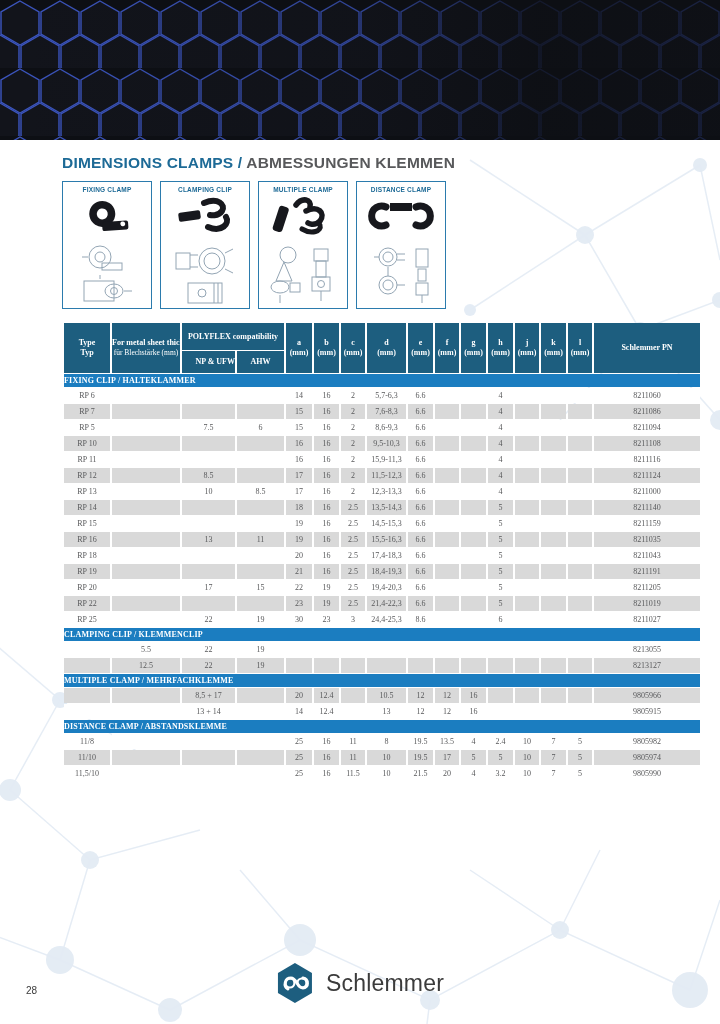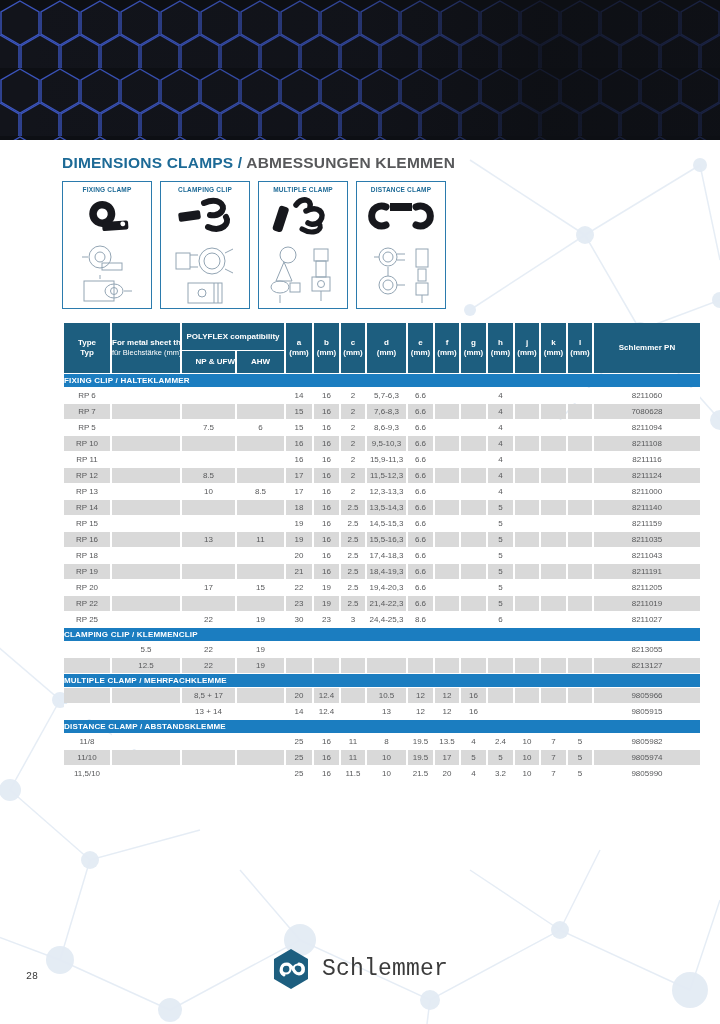--- a/index.html
+++ b/index.html
@@ -19,31 +19,31 @@
   .title-blue{color:var(--title-blue);}
   .title-gray{color:var(--text-gray);}
   
   .cards{margin:9px 0 0 62px;display:flex;gap:8px;}
   .card{width:90px;height:128px;border:1.5px solid #2b7bad;background:#fff;box-sizing:border-box;
         display:flex;flex-direction:column;align-items:center;}
   .card-label{font-size:6.5px;font-weight:bold;color:var(--title-blue);margin-top:4px;letter-spacing:.2px;}
   .card-photo{height:46px;display:flex;align-items:center;justify-content:center;}
   .card-draw{flex:1;display:flex;align-items:center;justify-content:center;}
   
-  .table-wrap{margin:13px 0 0 62px;width:628px;}
+  .table-wrap{margin:13px 0 0 62px;width:628px;font-family:Liberation Serif, serif;}
   table{border-collapse:separate;border-spacing:2px 1px;table-layout:fixed;width:628px;}
   th,td{padding:0;margin:0;overflow:hidden;white-space:nowrap;}
   th{background:var(--header-blue);color:#fff;font-size:8px;font-weight:bold;text-align:center;vertical-align:middle;line-height:1.25;}
   th .sub{font-weight:normal;font-size:7.5px;}
   th.h-main{height:27px;}
   td.band{background:var(--band-blue);color:#fff;font-size:8px;font-weight:bold;height:13px;letter-spacing:.2px;}
   td.cell{font-size:8px;color:var(--text-gray);text-align:center;height:15px;background:#fff;}
   tr.shaded td.cell{background:var(--row-gray);}
   
-  .footer{position:absolute;left:0;bottom:32px;width:720px;height:48px;z-index:2;font-family:Liberation Mono, monospace;}
+  .footer{position:absolute;left:0;bottom:18px;width:720px;height:48px;z-index:2;}
   .page-num{position:absolute;left:26px;bottom:10px;font-size:10px;color:#3a3a3a;}
   .brand{position:absolute;left:50%;transform:translateX(-50%);bottom:2px;display:flex;align-items:center;gap:12px;}
   .brand-name{font-size:23px;color:#3b3b3b;letter-spacing:.2px;}
 </style>
 </head>
 <body style="--header-blue: #1d5e7f; --band-blue: #1b7dc0; --row-gray: #d9d9d9; --title-blue: #1d6a96; --text-gray: #58595b;">
 
 <svg id="network-bg" viewBox="0 0 720 1024" xmlns="http://www.w3.org/2000/svg">
   <g stroke="#e3ebf4" stroke-width="1.5" fill="none" opacity="0.9">
     <path d="M470 160 L585 235 L700 165 M585 235 L640 330 M700 165 L720 260 M640 330 L720 300 M585 235 L470 310 M640 330 L560 420 M720 420 L640 330"></path>
@@ -313,21 +313,21 @@
             <td class="cell">16</td>
             <td class="cell">2</td>
             <td class="cell">7,6-8,3</td>
             <td class="cell">6.6</td>
             <td class="cell"></td>
             <td class="cell"></td>
             <td class="cell">4</td>
             <td class="cell"></td>
             <td class="cell"></td>
             <td class="cell"></td>
-            <td class="cell">7080628</td>
+            <td class="cell">8211086</td>
           </tr>
           <tr>
             <td class="cell">RP 5</td>
             <td class="cell"></td>
             <td class="cell">7.5</td>
             <td class="cell">6</td>
             <td class="cell">15</td>
             <td class="cell">16</td>
             <td class="cell">2</td>
             <td class="cell">8,6-9,3</td>

